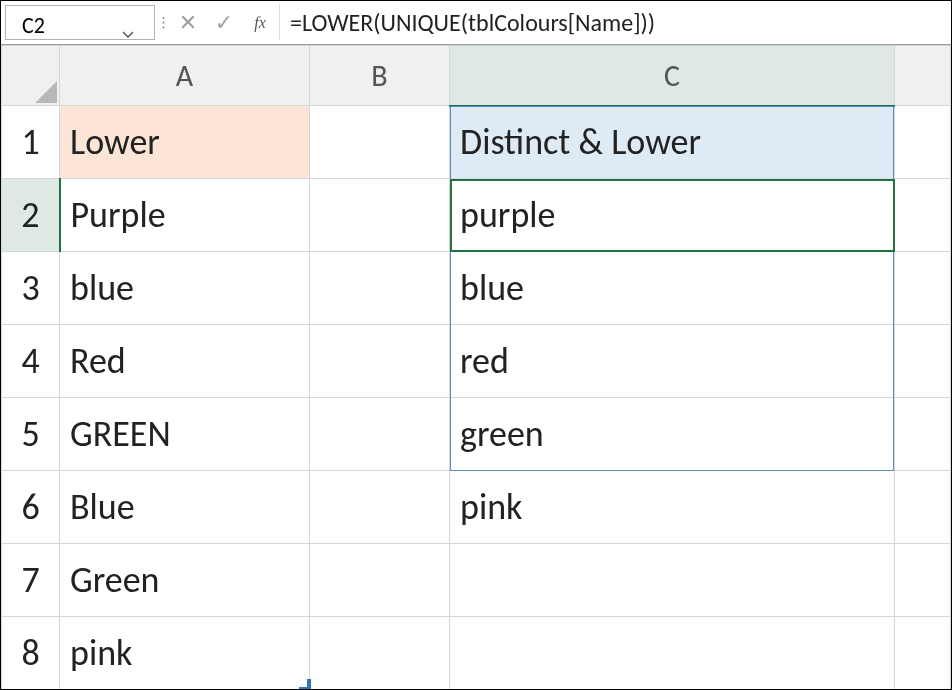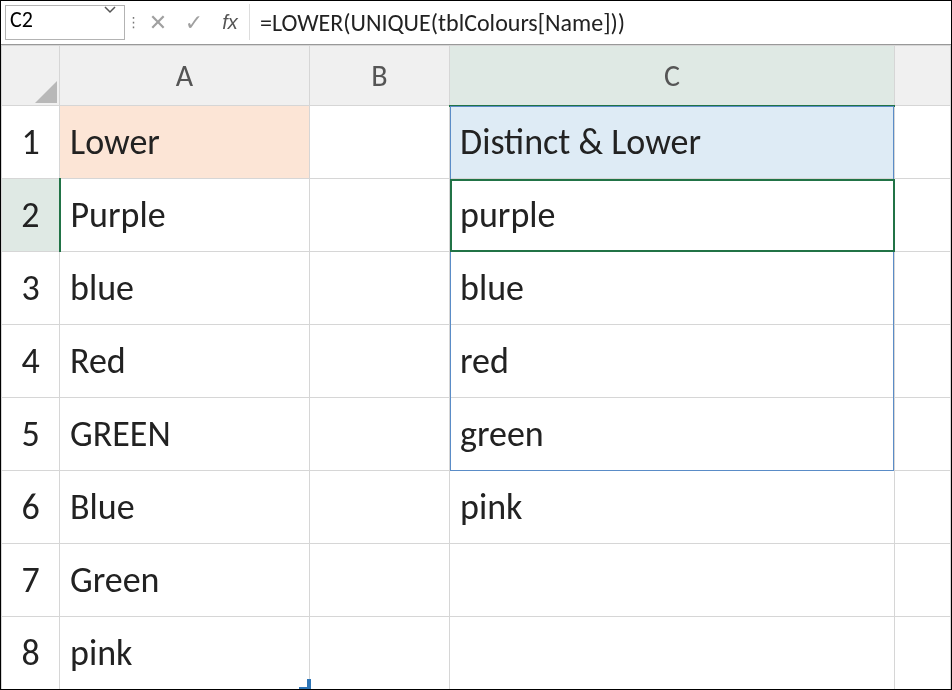--- a/index.html
+++ b/index.html
@@ -15,26 +15,26 @@
 
   
   .formula-bar {
     display: flex;
     align-items: stretch;
     height: 44px;
     border-bottom: 1px solid #999;
     background: #fff;
   }
   .name-box {
-    width: 120px;
+    width: 150px;
     border: 1px solid #b3b3b3;
     margin: 4px 2px 4px 4px;
     display: flex;
-    align-items: flex-start;
-    padding: 0 4px;
+    align-items: flex-end;
+    padding: 0 16px;
     font-size: 22px;
     background: #fff;
     position: relative;
   }
   .name-box-text { flex: 1; }
   .name-box-arrow {
     width: 20px;
     display: flex;
     align-items: center;
     justify-content: center;
@@ -59,22 +59,22 @@
     height: 30px;
     display: flex;
     align-items: center;
     justify-content: center;
     color: #a0a0a0;
     font-size: 22px;
   }
   .fb-btn.fx {
     font-style: italic;
     color: #555;
-    font-family: Liberation Sans, sans-serif;
-    font-size: 20px;
+    font-family: Liberation Serif, serif;
+    font-size: 16px;
   }
   .formula-input {
     flex: 1;
     display: flex;
     align-items: center;
     padding: 0 10px;
     font-size: 24px;
     color: #222;
     border-left: 1px solid #ddd;
     margin: 3px 4px 4px 0;

